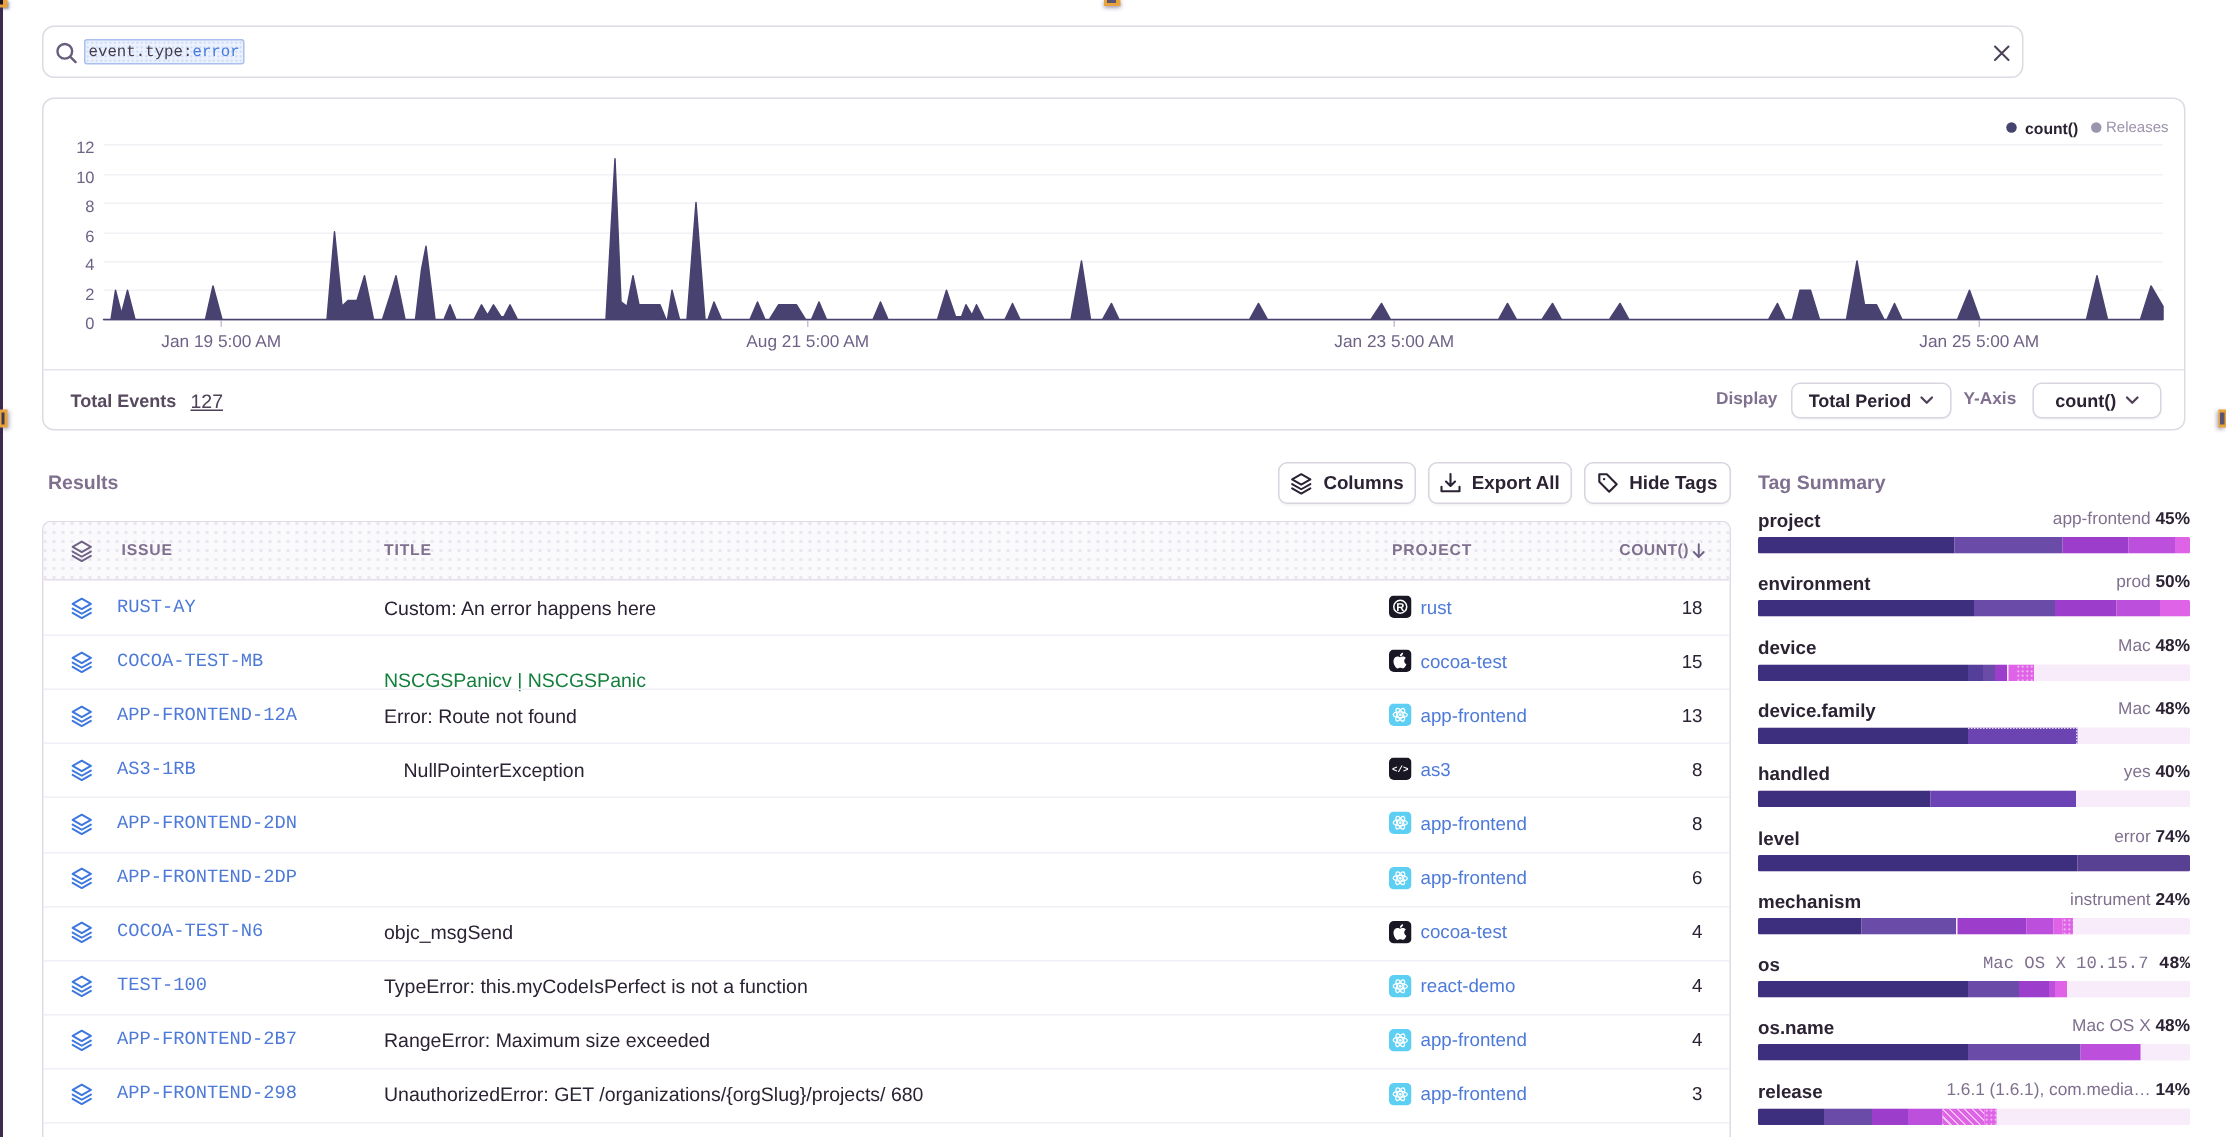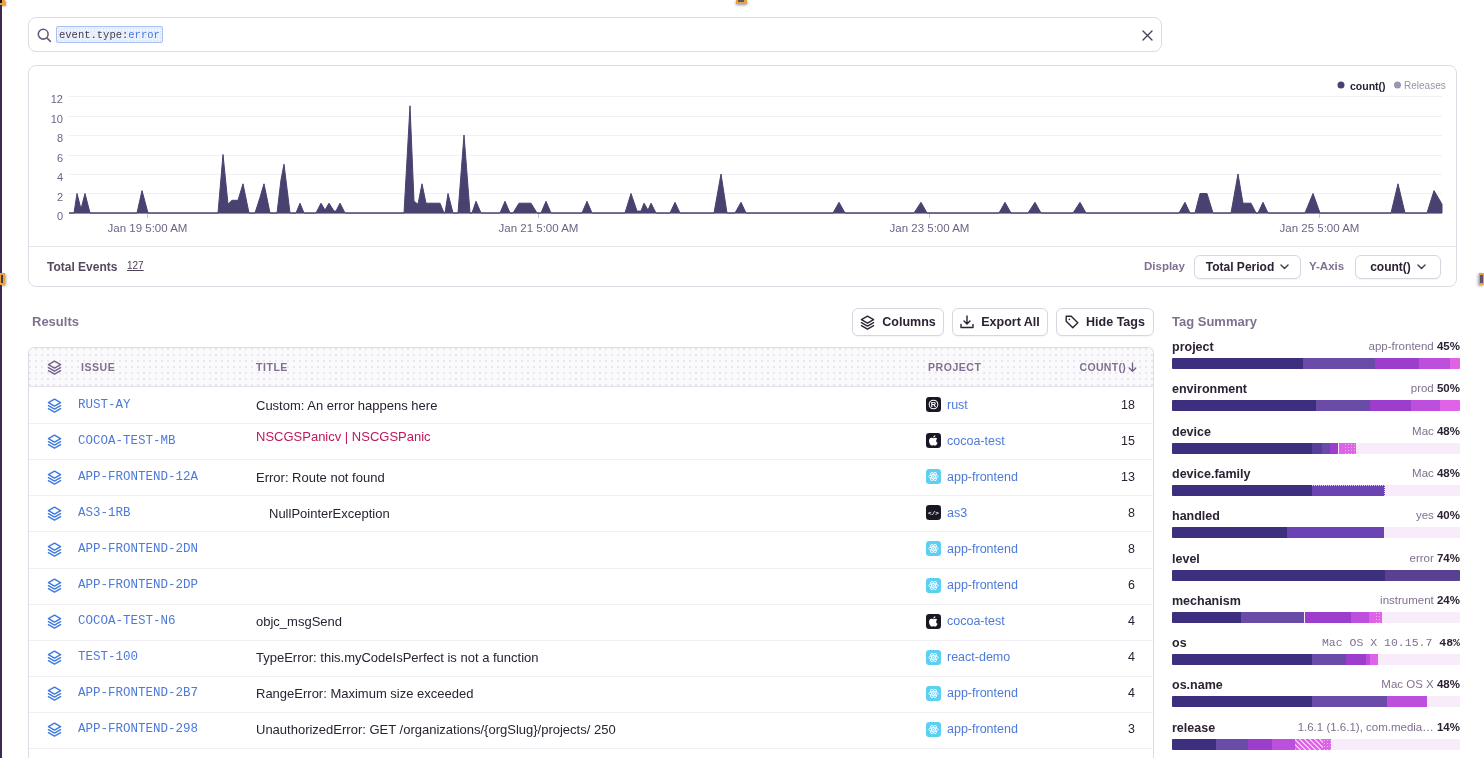--- a/index.html
+++ b/index.html
@@ -22,21 +22,21 @@
 
 <div class="abs" style="left:0;top:0;width:5px;height:5px;background:#E8A33D;box-shadow:1px 1px 2px rgba(60,50,90,.55);"></div>
 <div class="abs" style="left:0;top:0;width:2px;height:3px;background:#1a1522;"></div>
 <div class="abs" style="left:736px;top:0;width:11px;height:4px;background:#E8A33D;box-shadow:0 1px 3px rgba(60,50,90,.55);"></div>
 <div class="abs" style="left:738px;top:0;width:6px;height:2px;background:#5A5470;"></div>
 <div class="abs" style="left:0;top:273px;width:5px;height:12px;background:#E8A33D;box-shadow:1px 1px 3px rgba(60,50,90,.45);"></div>
 <div class="abs" style="left:1px;top:275px;width:2px;height:8px;background:#3F3A52;"></div>
 <div class="abs" style="left:1479px;top:273px;width:5px;height:12px;background:#E8A33D;box-shadow:-1px 1px 3px rgba(60,50,90,.45);"></div>
 <div class="abs" style="left:1480px;top:275px;width:3px;height:8px;background:#5A5470;"></div>
 
-<div class="card" style="left:28px;top:17px;width:1134px;height:35px;">
+<div class="card" style="left:28px;top:17px;width:1321px;height:35px;">
   <svg class="abs" style="left:8px;top:10px;" width="15" height="15" viewBox="0 0 15 15">
     <circle cx="6.2" cy="6.2" r="4.9" fill="none" stroke="#675C7C" stroke-width="1.6"></circle>
     <line x1="9.9" y1="9.9" x2="13.4" y2="13.4" stroke="#675C7C" stroke-width="1.6" stroke-linecap="round"></line>
   </svg>
   <div class="abs mono" style="left:27px;top:7.5px;height:17.5px;line-height:16.5px;padding:0 2px;font-size:10.5px;background:#EBF1FD;background-image:radial-gradient(#cddcf7 0.7px, transparent 0.7px);background-size:3px 3px;border:1px solid #A9BFEF;border-radius:2px;color:#443C4E;">event.type:<span style="color:#477ae0;">error</span></div>
   <svg class="abs" style="right:8px;top:12px;" width="11" height="11" viewBox="0 0 11 11">
     <path d="M1 1 L10 10 M10 1 L1 10" stroke="#4D4158" stroke-width="1.4" stroke-linecap="round"></path>
   </svg>
 </div>
 
@@ -67,28 +67,28 @@
 
     <circle cx="1312" cy="19" r="3.5" fill="#46436F"></circle>
     <circle cx="1368.5" cy="19" r="3.5" fill="#9C94AF"></circle>
   </svg>
   <div class="abs" style="left:1321px;top:13.5px;font-size:10.5px;font-weight:bold;color:#2B2233;">count()</div>
   <div class="abs" style="left:1375px;top:14px;font-size:10px;color:#9B92AC;">Releases</div>
 
   <div class="abs" style="left:0px;top:24px;width:34px;text-align:right;font-size:11px;color:#6F6287;line-height:19.5px;">12<br>10<br>8<br>6<br>4<br>2<br>0</div>
 
   <div class="abs" style="left:58.5px;top:156px;width:120px;text-align:center;font-size:11.5px;color:#6F6287;">Jan 19 5:00 AM</div>
-  <div class="abs" style="left:449.5px;top:156px;width:120px;text-align:center;font-size:11.5px;color:#6F6287;">Jan 21 5:00 AM</div>
+  <div class="abs" style="left:449.5px;top:156px;width:120px;text-align:center;font-size:11.5px;color:#6F6287;">Aug 21 5:00 AM</div>
   <div class="abs" style="left:840.5px;top:156px;width:120px;text-align:center;font-size:11.5px;color:#6F6287;">Jan 23 5:00 AM</div>
   <div class="abs" style="left:1230.5px;top:156px;width:120px;text-align:center;font-size:11.5px;color:#6F6287;">Jan 25 5:00 AM</div>
 
   <div class="abs" style="left:0;top:180px;width:1427px;height:1px;background:#E7E2EB;"></div>
 
   <div class="abs" style="left:18px;top:194px;font-size:12px;font-weight:bold;color:#57495E;">Total Events</div>
-  <div class="abs" style="left:98px;top:194px;font-size:10px;color:#4D4158;text-decoration:underline;">127</div>
+  <div class="abs" style="left:98px;top:194px;font-size:13px;color:#4D4158;text-decoration:underline;">127</div>
   <div class="abs" style="left:1115px;top:194px;font-size:11.5px;font-weight:bold;color:#80708F;">Display</div>
   <div class="btn" style="left:1165px;top:188.5px;width:107px;height:24px;font-size:12px;text-align:right;">Total Period
     <svg width="9" height="6" viewBox="0 0 9 6" style="margin-left:6px;">
         <path d="M1 1 L4.5 4.5 L8 1" fill="none" stroke="#4D4158" stroke-width="1.5" stroke-linecap="round" stroke-linejoin="round"></path>
       </svg>
   </div>
   <div class="abs" style="left:1280px;top:194px;font-size:11.5px;font-weight:bold;color:#80708F;">Y-Axis</div>
   <div class="btn" style="left:1326px;top:188.5px;width:86px;height:24px;font-size:12px;">count()
     <svg width="9" height="6" viewBox="0 0 9 6" style="margin-left:6px;">
         <path d="M1 1 L4.5 4.5 L8 1" fill="none" stroke="#4D4158" stroke-width="1.5" stroke-linecap="round" stroke-linejoin="round"></path>
@@ -144,21 +144,21 @@
       </svg></div>
   <div class="abs" style="left:918px;top:49.5px;font-size:12.5px;color:#4d7ad9;">rust</div>
   <div class="abs" style="right:18px;top:49.5px;font-size:12.5px;color:#2B2233;">18</div>
 <div class="abs" style="left:0;top:75.1px;width:1124px;height:1px;background:#F2EEF5;"></div>
   <svg width="15" height="15" viewBox="0 0 16 16" style="position:absolute;left:18px;top:85.6px;">
     <path d="M8 1.2 L14.5 4.9 L8 8.6 L1.5 4.9 Z" fill="none" stroke="#3D78E0" stroke-width="1.4" stroke-linejoin="round"></path>
     <path d="M1.5 8.2 L8 11.9 L14.5 8.2" fill="none" stroke="#3D78E0" stroke-width="1.4" stroke-linejoin="round" stroke-linecap="round"></path>
     <path d="M1.5 11.3 L8 15 L14.5 11.3" fill="none" stroke="#3D78E0" stroke-width="1.4" stroke-linejoin="round" stroke-linecap="round"></path>
   </svg>
   <div class="abs mono" style="left:49px;top:85.6px;font-size:12.5px;color:#4d7ad9;">COCOA-TEST-MB</div>
-  <div class="abs" style="left:227px;top:81px;font-size:13px;color:#be185d;">NSCGSPanicv | NSCGSPanic</div>
+  <div class="abs" style="left:227px;top:98px;font-size:13px;color:#15803d;">NSCGSPanicv | NSCGSPanic</div>
   <div class="abs" style="left:897px;top:85.1px;"><svg width="15" height="15" viewBox="0 0 16 16">
         <rect width="16" height="16" rx="3.5" fill="#1A1724"></rect>
         <path d="M10.8 8.2c0-1.4 1.15-2.1 1.2-2.13-.65-.95-1.67-1.08-2.03-1.1-.87-.09-1.69.5-2.13.5-.44 0-1.12-.49-1.84-.48-.95.01-1.82.55-2.31 1.4-.98 1.71-.25 4.24.71 5.63.47.68 1.03 1.44 1.77 1.41.71-.03.98-.46 1.83-.46.86 0 1.1.46 1.85.45.76-.01 1.24-.69 1.71-1.37.54-.79.76-1.55.77-1.59-.02-.01-1.48-.57-1.53-2.26z" fill="#fff"></path>
         <path d="M9.4 4.06c.39-.47.65-1.13.58-1.78-.56.02-1.24.37-1.64.84-.36.42-.68 1.09-.59 1.73.62.05 1.26-.32 1.65-.79z" fill="#fff"></path>
       </svg></div>
   <div class="abs" style="left:918px;top:85.6px;font-size:12.5px;color:#4d7ad9;">cocoa-test</div>
   <div class="abs" style="right:18px;top:85.6px;font-size:12.5px;color:#2B2233;">15</div>
 <div class="abs" style="left:0;top:111.2px;width:1124px;height:1px;background:#F2EEF5;"></div>
   <svg width="15" height="15" viewBox="0 0 16 16" style="position:absolute;left:18px;top:121.7px;">
     <path d="M8 1.2 L14.5 4.9 L8 8.6 L1.5 4.9 Z" fill="none" stroke="#3D78E0" stroke-width="1.4" stroke-linejoin="round"></path>
@@ -281,21 +281,21 @@
       </svg></div>
   <div class="abs" style="left:918px;top:338.3px;font-size:12.5px;color:#4d7ad9;">app-frontend</div>
   <div class="abs" style="right:18px;top:338.3px;font-size:12.5px;color:#2B2233;">4</div>
 <div class="abs" style="left:0;top:363.9px;width:1124px;height:1px;background:#F2EEF5;"></div>
   <svg width="15" height="15" viewBox="0 0 16 16" style="position:absolute;left:18px;top:374.4px;">
     <path d="M8 1.2 L14.5 4.9 L8 8.6 L1.5 4.9 Z" fill="none" stroke="#3D78E0" stroke-width="1.4" stroke-linejoin="round"></path>
     <path d="M1.5 8.2 L8 11.9 L14.5 8.2" fill="none" stroke="#3D78E0" stroke-width="1.4" stroke-linejoin="round" stroke-linecap="round"></path>
     <path d="M1.5 11.3 L8 15 L14.5 11.3" fill="none" stroke="#3D78E0" stroke-width="1.4" stroke-linejoin="round" stroke-linecap="round"></path>
   </svg>
   <div class="abs mono" style="left:49px;top:374.4px;font-size:12.5px;color:#4d7ad9;">APP-FRONTEND-298</div>
-  <div class="abs" style="left:227px;top:374.4px;font-size:13px;color:#2B2233;">UnauthorizedError: GET /organizations/{orgSlug}/projects/ 250</div>
+  <div class="abs" style="left:227px;top:374.4px;font-size:13px;color:#2B2233;">UnauthorizedError: GET /organizations/{orgSlug}/projects/ 680</div>
   <div class="abs" style="left:897px;top:373.9px;"><svg width="15" height="15" viewBox="0 0 16 16">
         <rect width="16" height="16" rx="3.5" fill="#5CCFF2"></rect>
         <g stroke="#fff" stroke-width="0.9" fill="none">
           <ellipse cx="8" cy="8" rx="5" ry="2"></ellipse>
           <ellipse cx="8" cy="8" rx="5" ry="2" transform="rotate(60 8 8)"></ellipse>
           <ellipse cx="8" cy="8" rx="5" ry="2" transform="rotate(120 8 8)"></ellipse>
         </g>
         <circle cx="8" cy="8" r="1" fill="#fff"></circle>
       </svg></div>
   <div class="abs" style="left:918px;top:374.4px;font-size:12.5px;color:#4d7ad9;">app-frontend</div>

